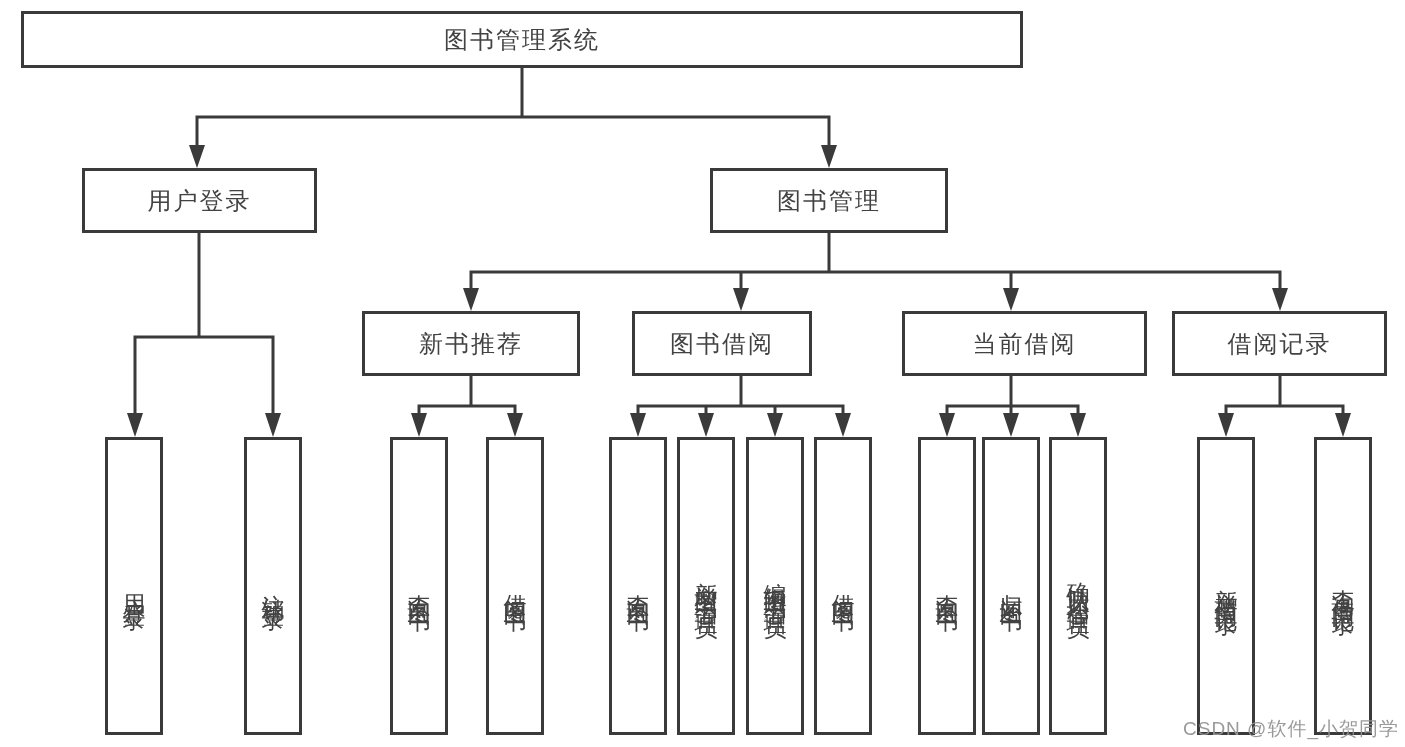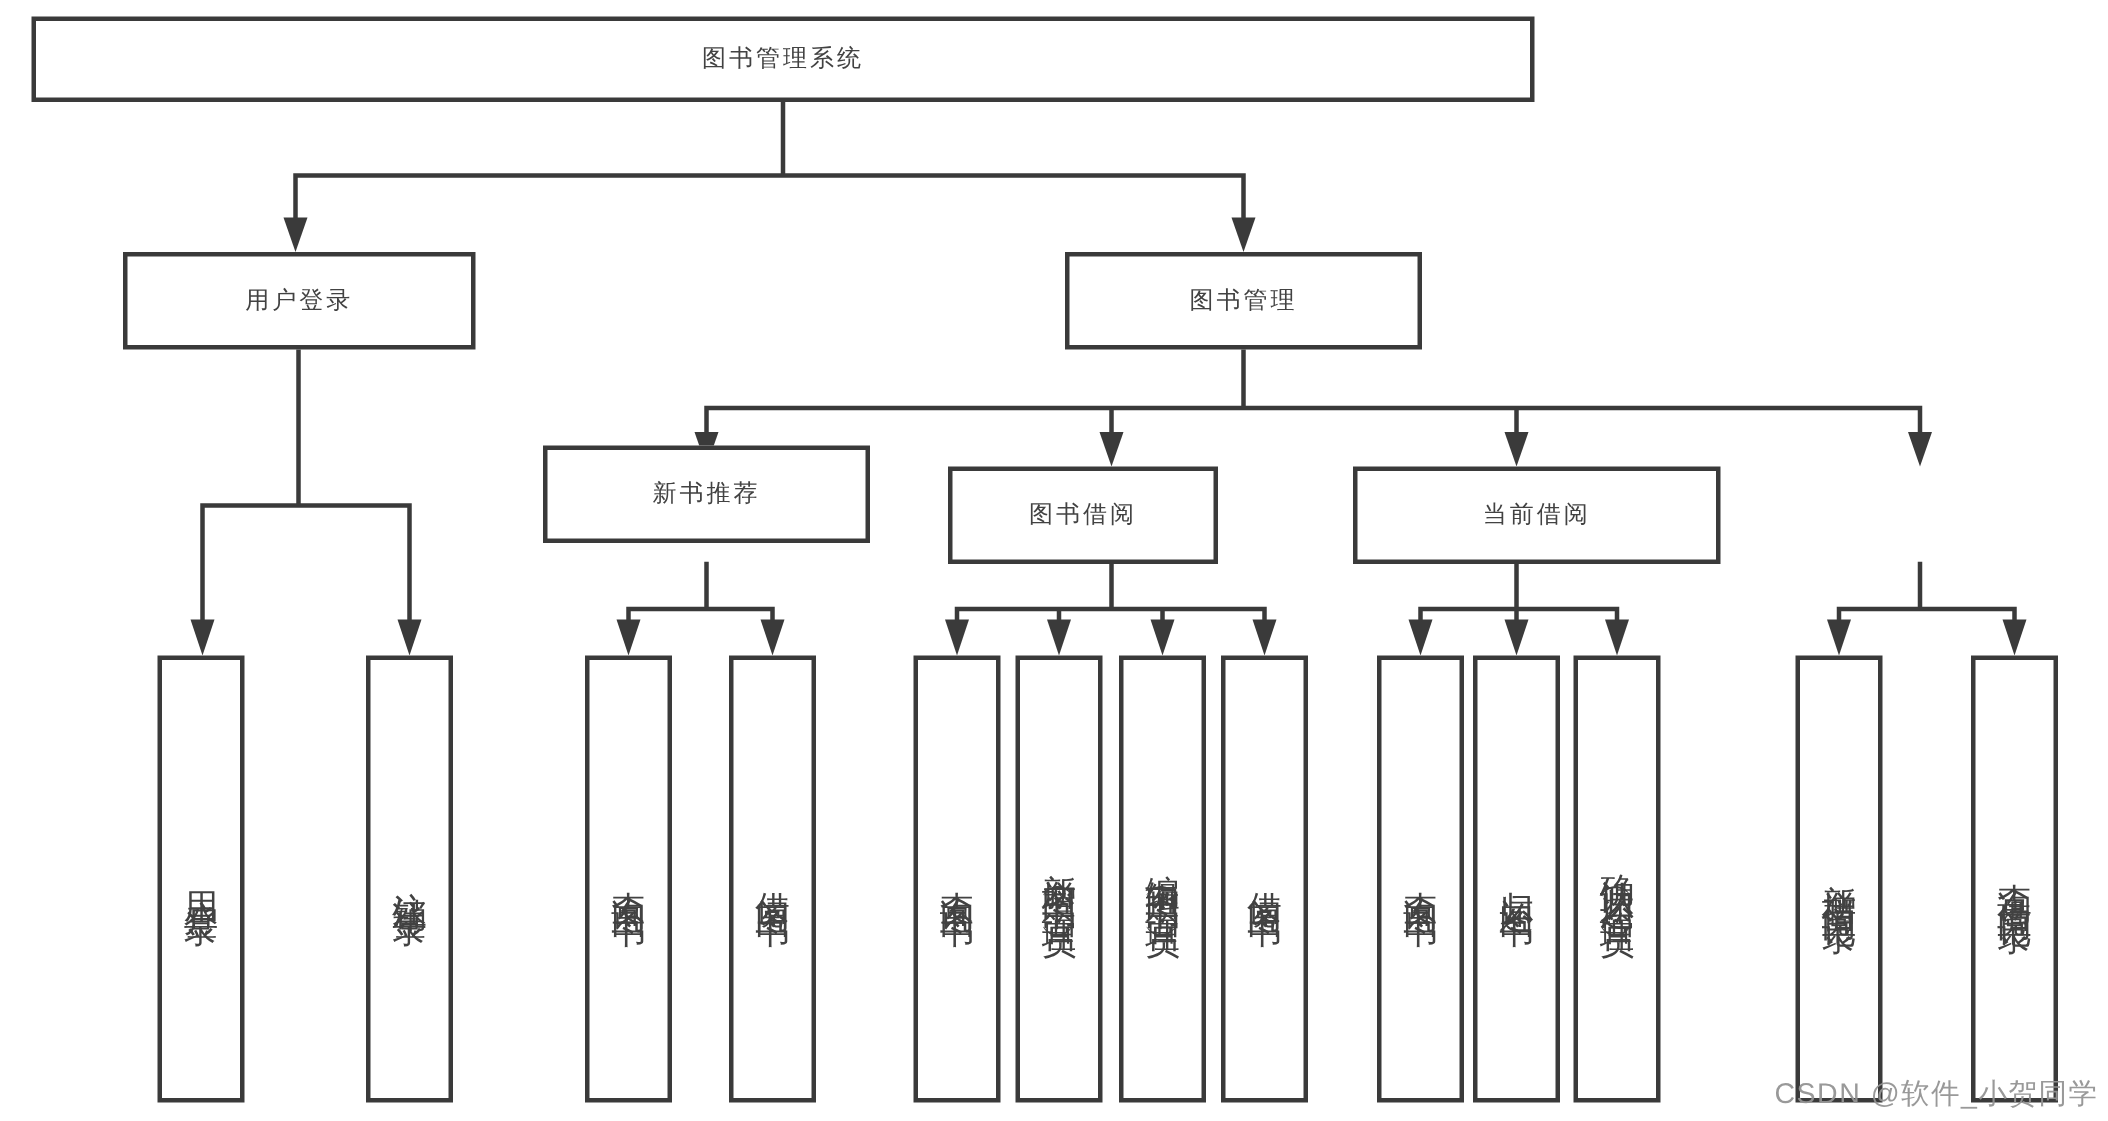--- a/index.html
+++ b/index.html
@@ -26,21 +26,21 @@
     position: absolute;
     box-sizing: border-box;
     border: 3px solid #3a3a3a;
     background: #ffffff;
     display: flex;
     align-items: center;
     justify-content: center;
     z-index: 2;
   }
   .hnode {
-    font-size: 16px;
+    font-size: 24px;
     letter-spacing: 2px;
   }
   .vnode .vtext {
     writing-mode: vertical-rl;
     text-orientation: mixed;
     font-size: 23px;
     letter-spacing: 5px;
     line-height: 1;
     white-space: nowrap;
   }
@@ -100,28 +100,31 @@
     <span>图书管理系统</span>
   </div>
 
   <div class="node hnode" style="left:82px; top:168px; width:235px; height:65px;">
     <span>用户登录</span>
   </div>
   <div class="node hnode" style="left:710px; top:168px; width:238px; height:65px;text-align:center;">
     <span>图书管理</span>
   </div>
 
-  <div class="node hnode" style="left:362px; top:297px; width:218px; height:65px;">
+  <div class="node hnode" style="left:362px; top:311px; width:218px; height:65px;">
     <span>新书推荐</span>
   </div>
   <div class="node hnode" style="left:632px; top:311px; width:180px; height:65px;">
     <span>图书借阅</span>
   </div>
   <div class="node hnode" style="left:902px; top:311px; width:245px; height:65px;">
     <span>当前借阅</span>
+  </div>
+  <div class="node hnode" style="left:1172px; top:311px; width:215px; height:65px;">
+    <span>借阅记录</span>
   </div>
 
   <div class="node vnode" style="left:105px; top:437px; width:58px; height:298px;">
     <span class="vtext">用户登录</span>
   </div>
   <div class="node vnode" style="left:244px; top:437px; width:58px; height:298px;">
     <span class="vtext">注销登录</span>
   </div>
 
   <div class="node vnode" style="left:390px; top:437px; width:58px; height:298px;">

